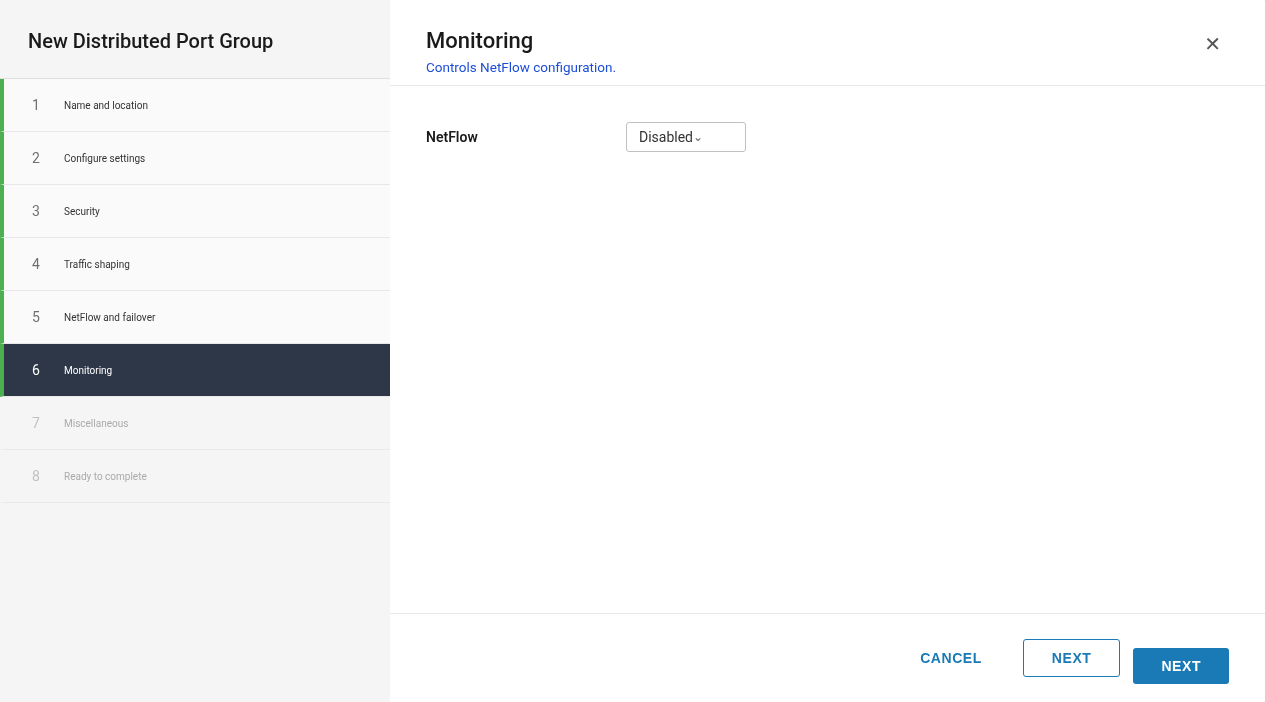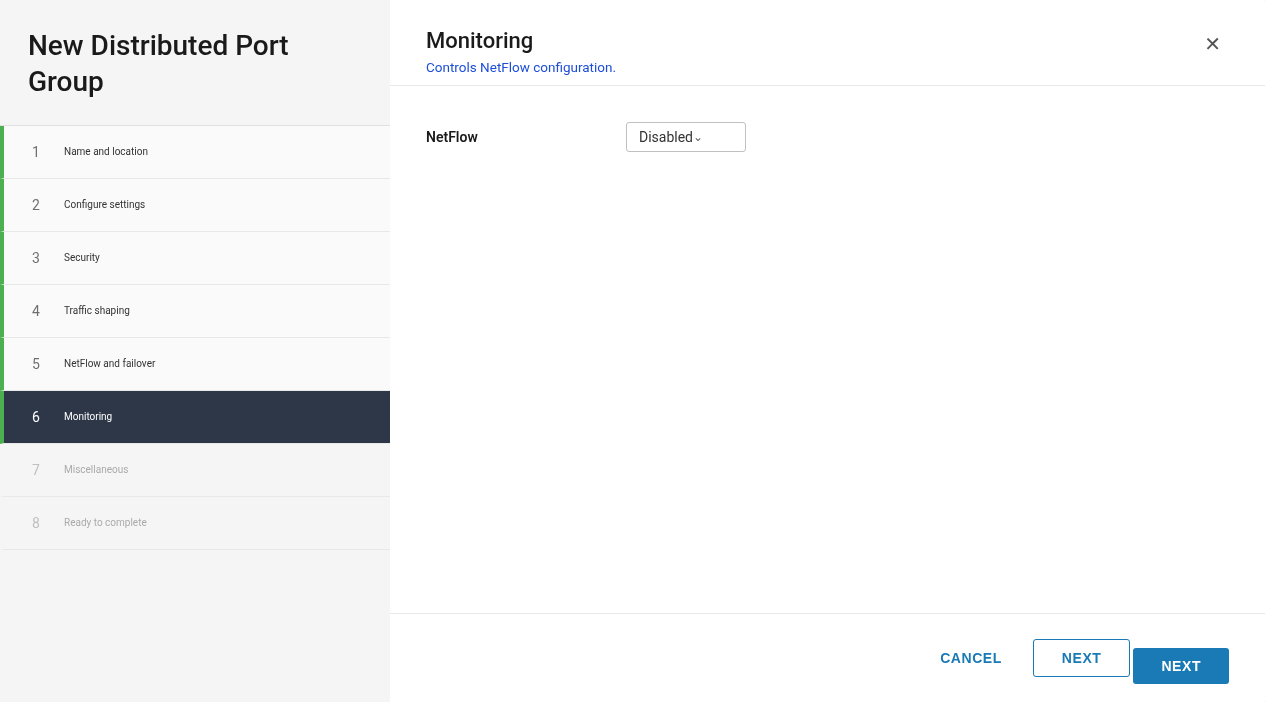--- a/index.html
+++ b/index.html
@@ -25,21 +25,21 @@
     .sidebar {
       width: 390px;
       min-width: 390px;
       background: #f5f5f5;
       display: flex;
       flex-direction: column;
       padding: 0;
     }
     .sidebar-title {
       padding: 28px 28px 24px 28px;
-      font-size: 28px;
+      font-size: 20px;
       font-weight: 500;
       color: #1a1a1a;
       line-height: 1.3;
       border-bottom: 1px solid #e0e0e0;
     }
     .sidebar-steps {
       flex: 1;
       display: flex;
       flex-direction: column;
       padding: 0;
@@ -155,21 +155,21 @@
       font-size: 12px;
       color: #666;
     }
     
     .main-footer {
       display: flex;
       align-items: center;
       justify-content: flex-end;
       padding: 18px 36px;
       border-top: 1px solid #e8e8e8;
-      gap: 3px;
+      gap: 13px;
     }
     .btn {
       padding: 10px 28px;
       border-radius: 3px;
       font-size: 14px;
       font-weight: 600;
       cursor: pointer;
       border: none;
       letter-spacing: 0.04em;
     }

